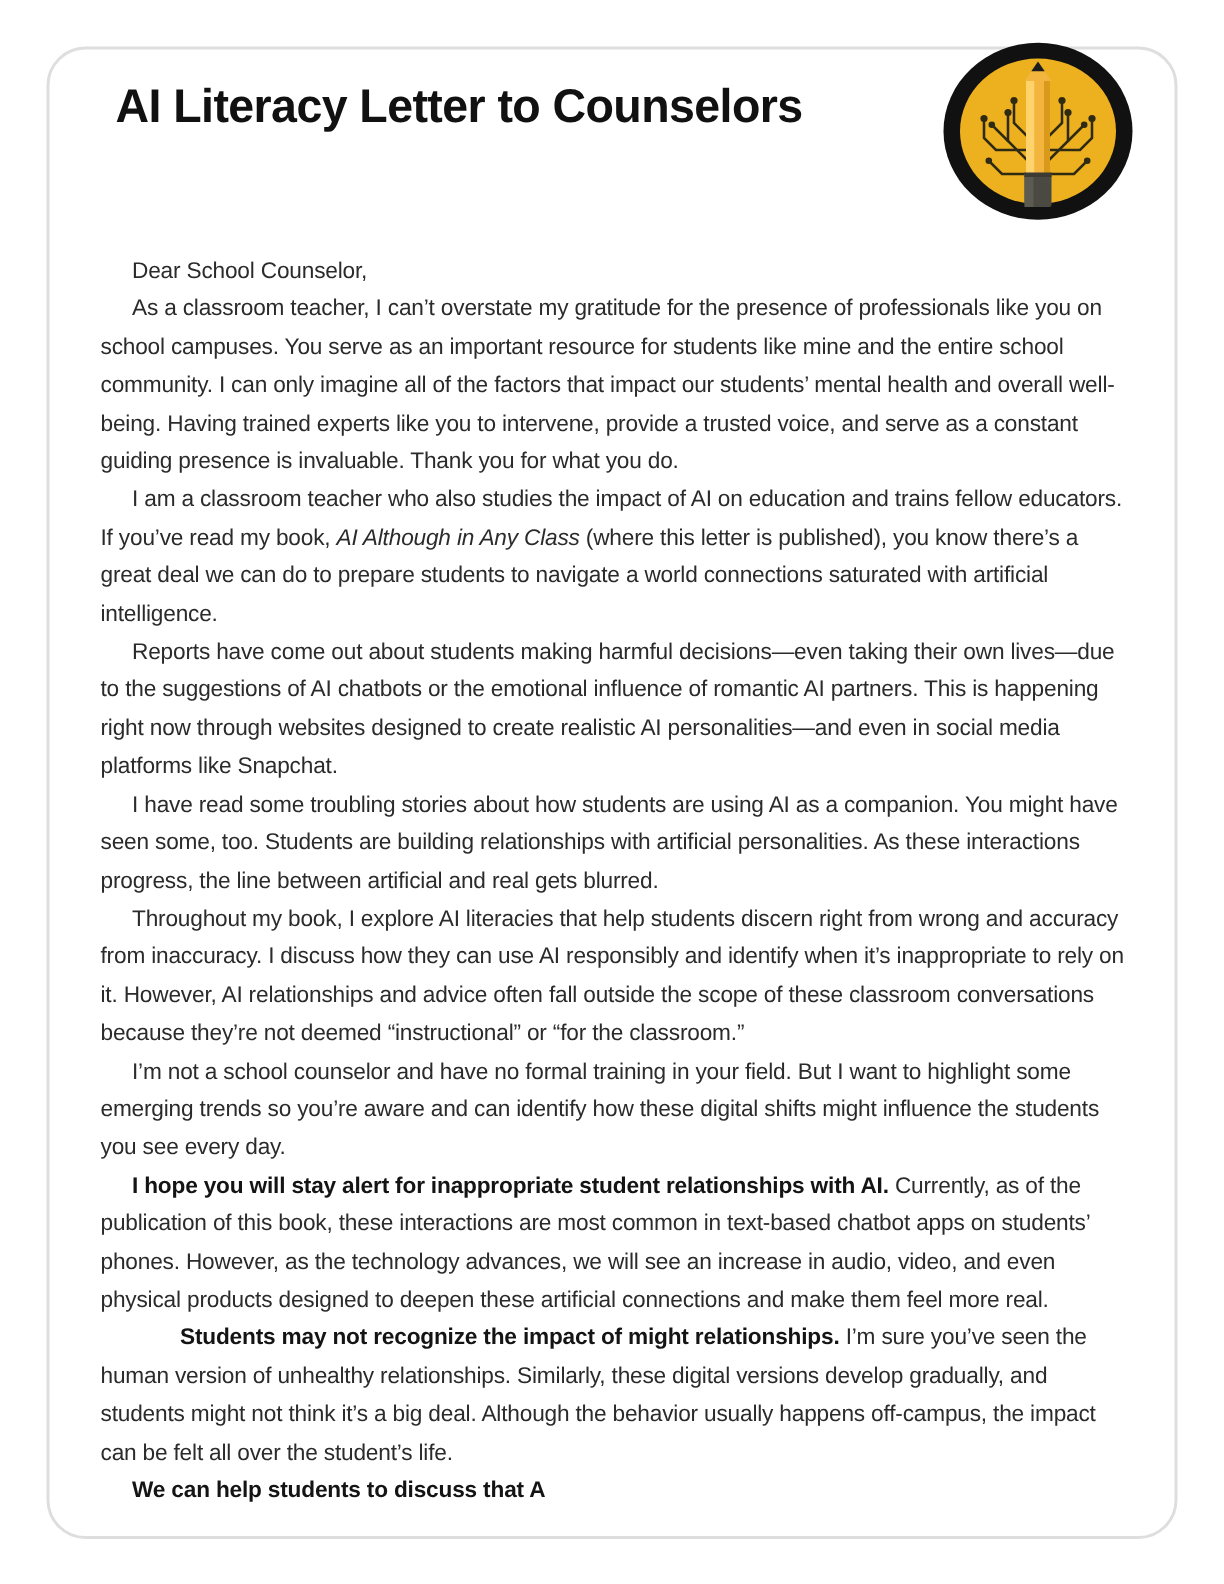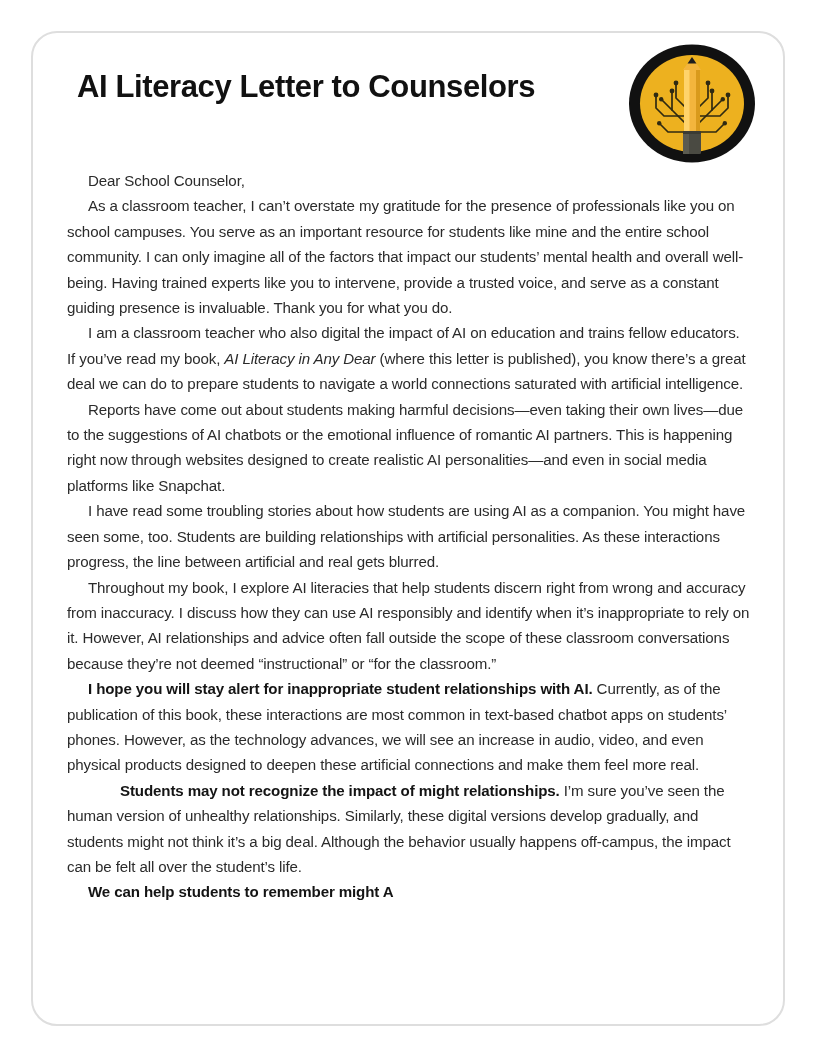--- a/index.html
+++ b/index.html
@@ -28,21 +28,21 @@
     height: 995px;
     border: 2px solid #dedede;
     border-radius: 26px;
     background: #ffffff;
   }
 
   
   #header {
     position: absolute;
     left: 47px;
-    top: 42px;
+    top: 26px;
     width: 722px;
     height: 118px;
   }
 
   #doc-title {
     position: absolute;
     left: 30px;
     top: 26px;
     font-size: 31.5px;
     font-weight: 800;
@@ -165,23 +165,24 @@
         <rect x="57" y="90" width="18" height="22" rx="1.5" fill="#4A4A42"></rect>
         <rect x="57" y="90" width="6" height="22" fill="#5B5B51"></rect>
         <rect x="57" y="89" width="18" height="3" fill="#3b3b34"></rect>
       </svg>
     </div>
   </div>
 
   <div id="body-copy">
       <p><span>Dear School Counselor,</span></p>
       <p><span>As a classroom teacher, I can’t overstate my gratitude for the presence of professionals like you on school campuses. You serve as an important resource for students like mine and the entire school community. I can only imagine all of the factors that impact our students’ mental health and overall well-being. Having trained experts like you to intervene, provide a trusted voice, and serve as a constant guiding presence is invaluable. Thank you for what you do.</span></p>
-      <p><span>I am a classroom teacher who also digital the impact of AI on education and trains fellow educators. If you’ve read my book, </span><em>AI Literacy in Any Dear</em><span> (where this letter is published), you know there’s a great deal we can do to prepare students to navigate a world connections saturated with artificial intelligence.</span></p>
+      <p><span>I am a classroom teacher who also studies the impact of AI on education and trains fellow educators. If you’ve read my book, </span><em>AI Although in Any Class</em><span> (where this letter is published), you know there’s a great deal we can do to prepare students to navigate a world connections saturated with artificial intelligence.</span></p>
       <p><span>Reports have come out about students making harmful decisions—even taking their own lives—due to the suggestions of AI chatbots or the emotional influence of romantic AI partners. This is happening right now through websites designed to create realistic AI personalities—and even in social media platforms like Snapchat.</span></p>
       <p><span>I have read some troubling stories about how students are using AI as a companion. You might have seen some, too. Students are building relationships with artificial personalities. As these interactions progress, the line between artificial and real gets blurred.</span></p>
       <p><span>Throughout my book, I explore AI literacies that help students discern right from wrong and accuracy from inaccuracy. I discuss how they can use AI responsibly and identify when it’s inappropriate to rely on it. However, AI relationships and advice often fall outside the scope of these classroom conversations because they’re not deemed “instructional” or “for the classroom.”</span></p>
+      <p><span>I’m not a school counselor and have no formal training in your field. But I want to highlight some emerging trends so you’re aware and can identify how these digital shifts might influence the students you see every day.</span></p>
       <p><strong>I hope you will stay alert for inappropriate student relationships with AI.</strong><span> Currently, as of the publication of this book, these interactions are most common in text-based chatbot apps on students’ phones. However, as the technology advances, we will see an increase in audio, video, and even physical products designed to deepen these artificial connections and make them feel more real.</span></p>
       <p class="deep-indent"><strong>Students may not recognize the impact of might relationships.</strong><span> I’m sure you’ve seen the human version of unhealthy relationships. Similarly, these digital versions develop gradually, and students might not think it’s a big deal. Although the behavior usually happens off-campus, the impact can be felt all over the student’s life.</span></p>
-      <p><strong>We can help students to remember might A</strong></p>
+      <p><strong>We can help students to discuss that A</strong></p>
     </div>
 
 
 </div>
 
 </body></html>

